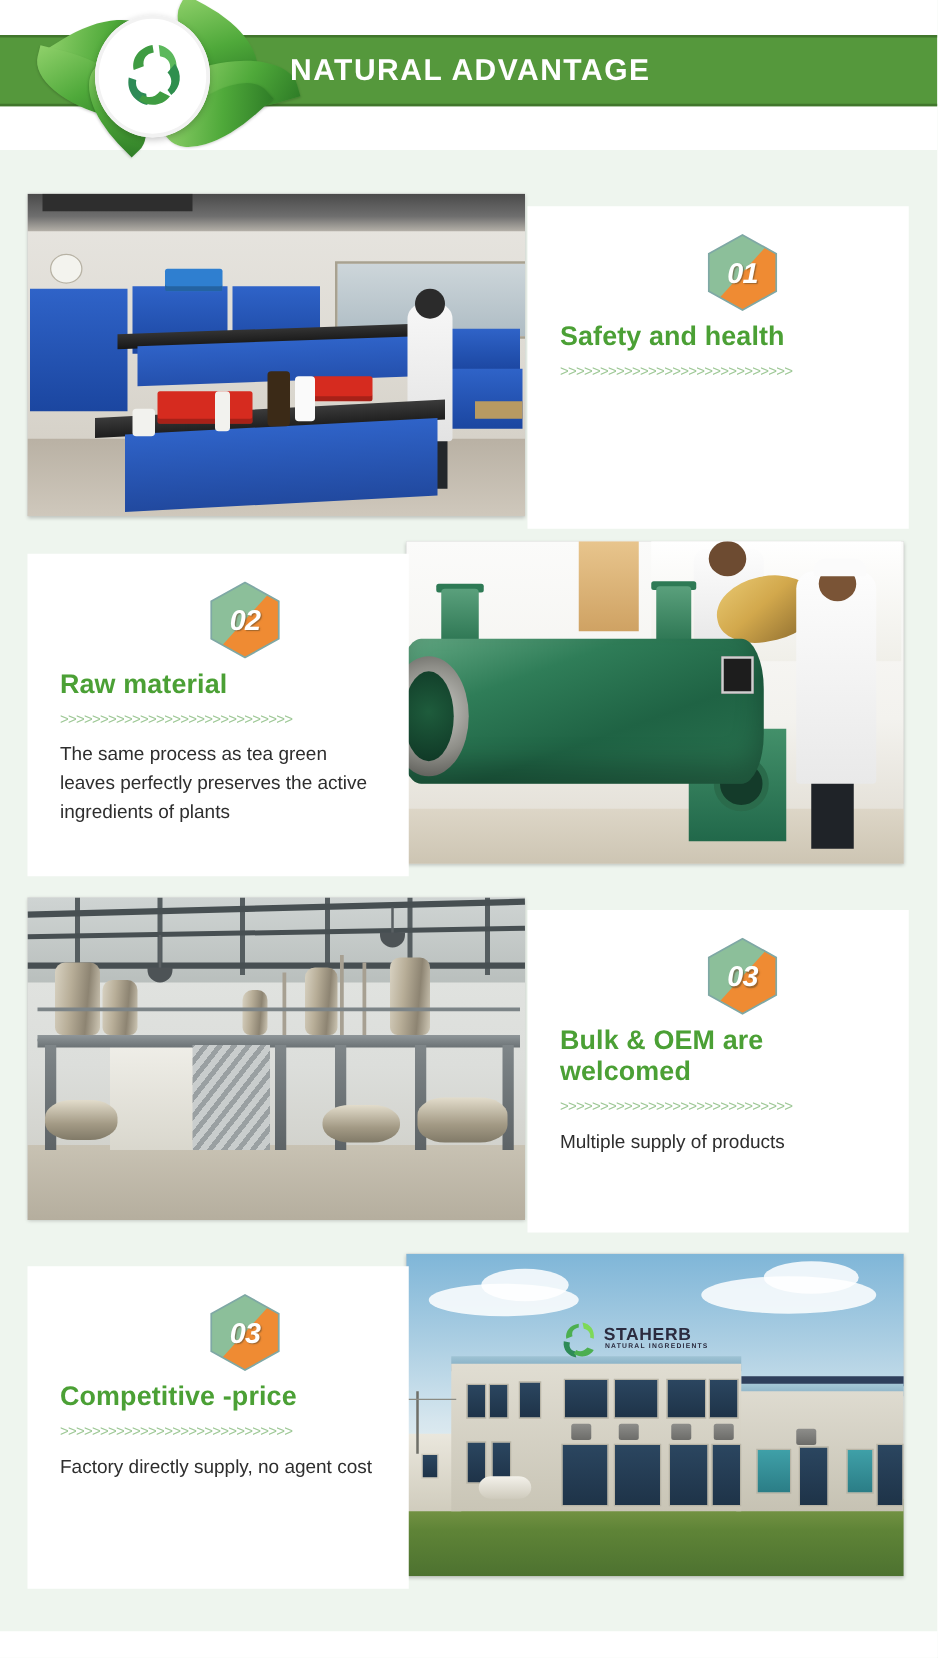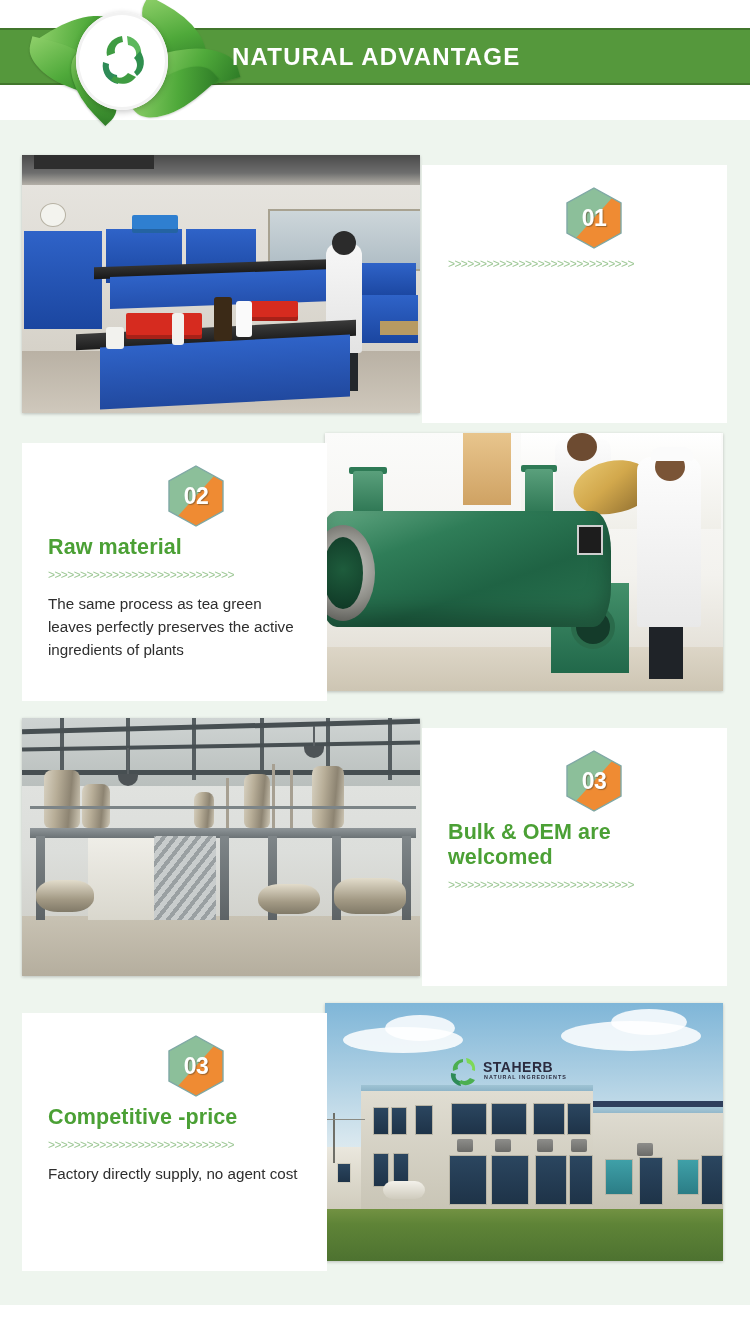--- a/index.html
+++ b/index.html
@@ -128,20 +128,21 @@
     padding: 0 26px;
   }
   .panel.right { left: 422px; }
   .panel.left  { left: 22px; }
 
   .badge {
     position: relative;
     width: 56px;
     height: 62px;
     margin: 22px 0 0 0;
+    font-style: italic;
   }
   .badge.center { margin-left: 118px; }
   .badge.inner-left { margin-left: 120px; }
 
   .hexwrap { position: absolute; left: 0; top: 0; }
   .hexnum {
     position: absolute;
     left: 0;
     top: 0;
     width: 56px;
@@ -431,20 +432,21 @@
               </clipPath>
           </defs>
           <g clip-path="url(#hx1)">
             <rect x="0" y="0" width="56" height="62" fill="#8cbf9a"></rect>
             <polygon points="56,0 56,62 0,62" fill="#ef8b33"></polygon>
           </g>
           <polygon points="28,1 55,16 55,46 28,61 1,46 1,16" fill="none" stroke="#7fa8a5" stroke-width="1.4"></polygon>
         </svg>
         <div class="hexnum">01</div>
       </div>
+      <div class="feat-title">Safety and health</div>
       <div class="chevrons">&gt;&gt;&gt;&gt;&gt;&gt;&gt;&gt;&gt;&gt;&gt;&gt;&gt;&gt;&gt;&gt;&gt;&gt;&gt;&gt;&gt;&gt;&gt;&gt;&gt;&gt;&gt;&gt;&gt;</div>
     </div>
   </div>
 
   <div class="row r2">
     <div class="photo right">
       <div class="scene">
         <div class="ro-bg"></div>
         <div class="ro-door"></div>
         <div class="ro-win"></div>
@@ -544,20 +546,21 @@
           <g clip-path="url(#hx3)">
             <rect x="0" y="0" width="56" height="62" fill="#8cbf9a"></rect>
             <polygon points="56,0 56,62 0,62" fill="#ef8b33"></polygon>
           </g>
           <polygon points="28,1 55,16 55,46 28,61 1,46 1,16" fill="none" stroke="#7fa8a5" stroke-width="1.4"></polygon>
         </svg>
         <div class="hexnum">03</div>
       </div>
       <div class="feat-title">Bulk &amp; OEM are welcomed</div>
       <div class="chevrons">&gt;&gt;&gt;&gt;&gt;&gt;&gt;&gt;&gt;&gt;&gt;&gt;&gt;&gt;&gt;&gt;&gt;&gt;&gt;&gt;&gt;&gt;&gt;&gt;&gt;&gt;&gt;&gt;&gt;</div>
+      <div class="feat-desc">Multiple supply of products</div>
     </div>
   </div>
 
   <div class="row r4">
     <div class="photo right">
       <div class="scene">
         <div class="fb-sky"></div>
         <div class="fb-cloud c1"></div>
         <div class="fb-cloud c2"></div>
         <div class="fb-cloud c3"></div>

